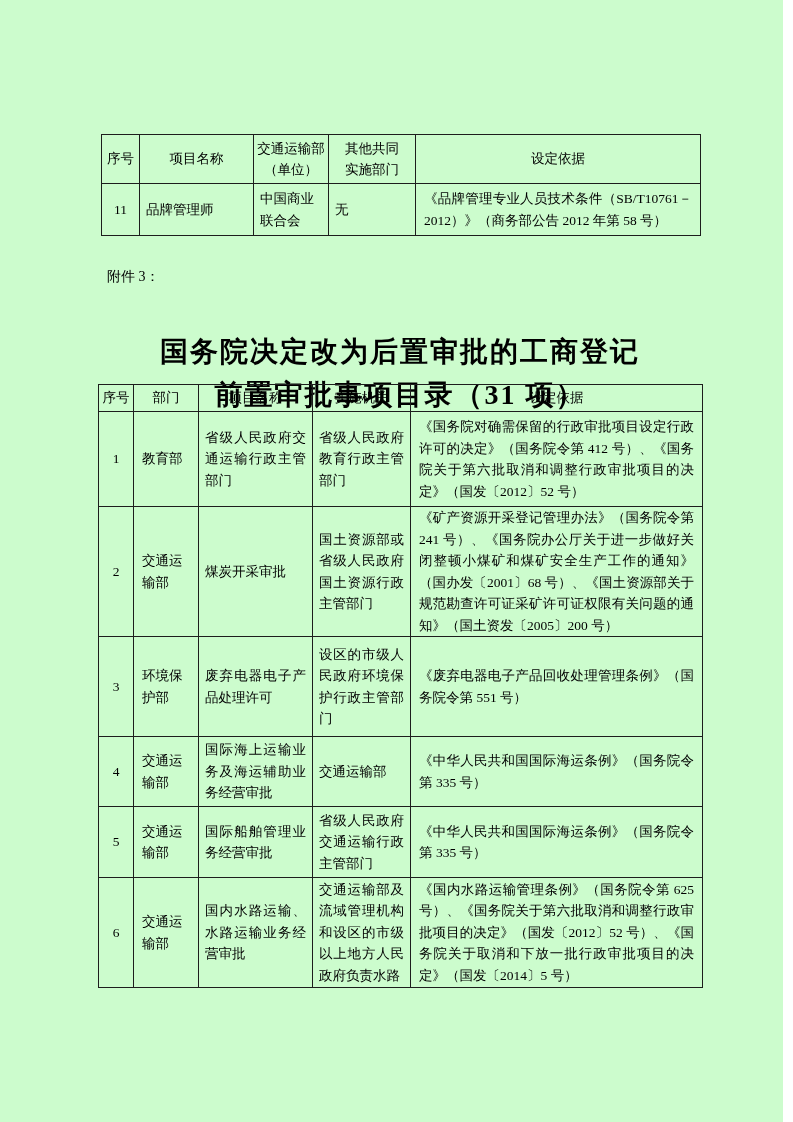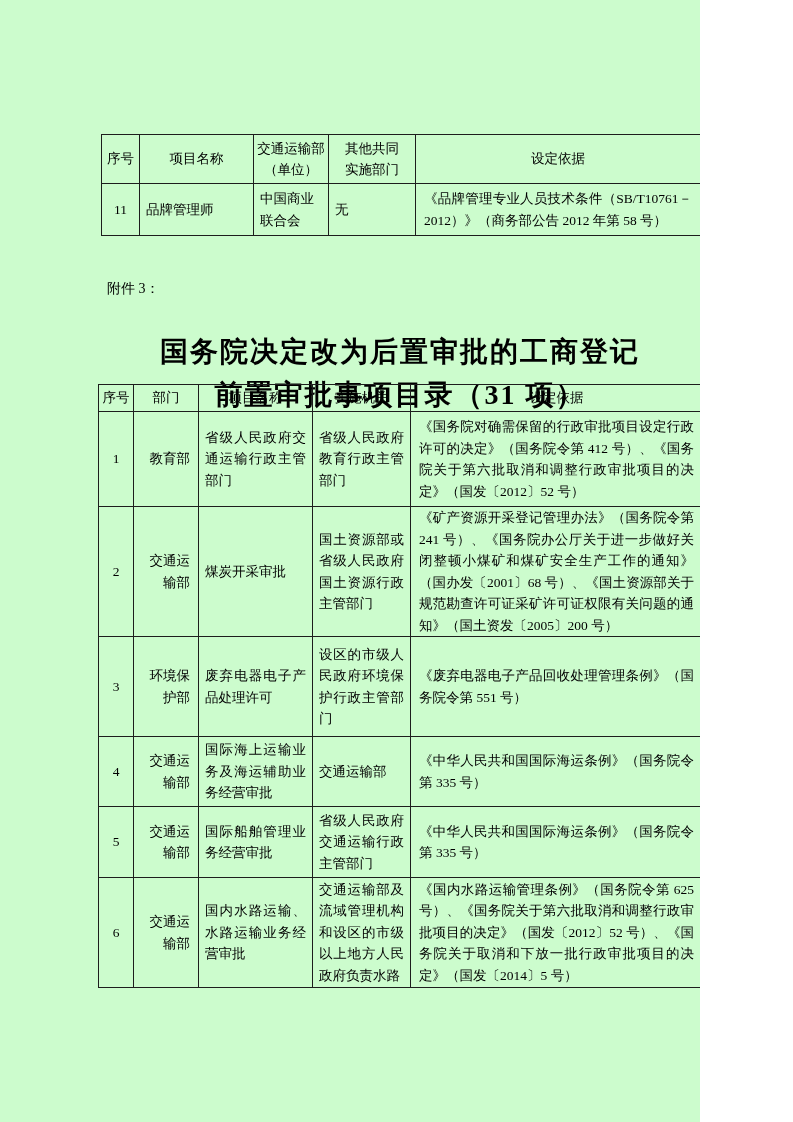--- a/index.html
+++ b/index.html
@@ -1,44 +1,44 @@
 <!DOCTYPE html>
 <html><head>
 <meta charset="utf-8">
 <style>
   html,body { margin:0; padding:0; }
   .page {
-    position:relative; width:700px; height:1122px;
+    position:relative; width:783px; height:1122px;
     background:#ccfccd; color:#000;
     font-family:"Liberation Serif","DejaVu Serif",serif;
     overflow:hidden;
   }
   table.doc-table {
     position:absolute; border-collapse:collapse; table-layout:fixed;
     background:transparent;
   }
   .doc-table th, .doc-table td {
     border:1.5px solid #1d1d1d;
     font-weight:normal;
     font-size:13.5px;
     line-height:21.5px;
     vertical-align:middle;
     padding:0 6px;
     overflow:hidden;
     word-break:break-all;
   }
   .center   { text-align:center; padding:0 2px !important; }
   .justify  { text-align:justify; text-justify:inter-character; }
-  .dept     { text-align:right; padding:0 8px !important; }
+  .dept     { text-align:left; padding:0 8px !important; }
   .pad-lg   { padding:0 12px !important;border-radius:20px; }
   .pad-md   { padding:0 8px !important; }
   #table1 { left:101px; top:134px; width:599px; }
   #table2 { left:98px;  top:384px; width:604px; }
   .attachment {
-    position:absolute; left:107px; top:280px;
+    position:absolute; left:107px; top:268px;
     font-size:14px; line-height:18px;
   }
   .doc-title {
     position:absolute; left:98px; top:294px; width:604px;
     text-align:center; font-weight:bold;
     font-size:28px; line-height:43px; letter-spacing:2px;margin-top:36px;
   }
 </style>
 </head>
 <body>

